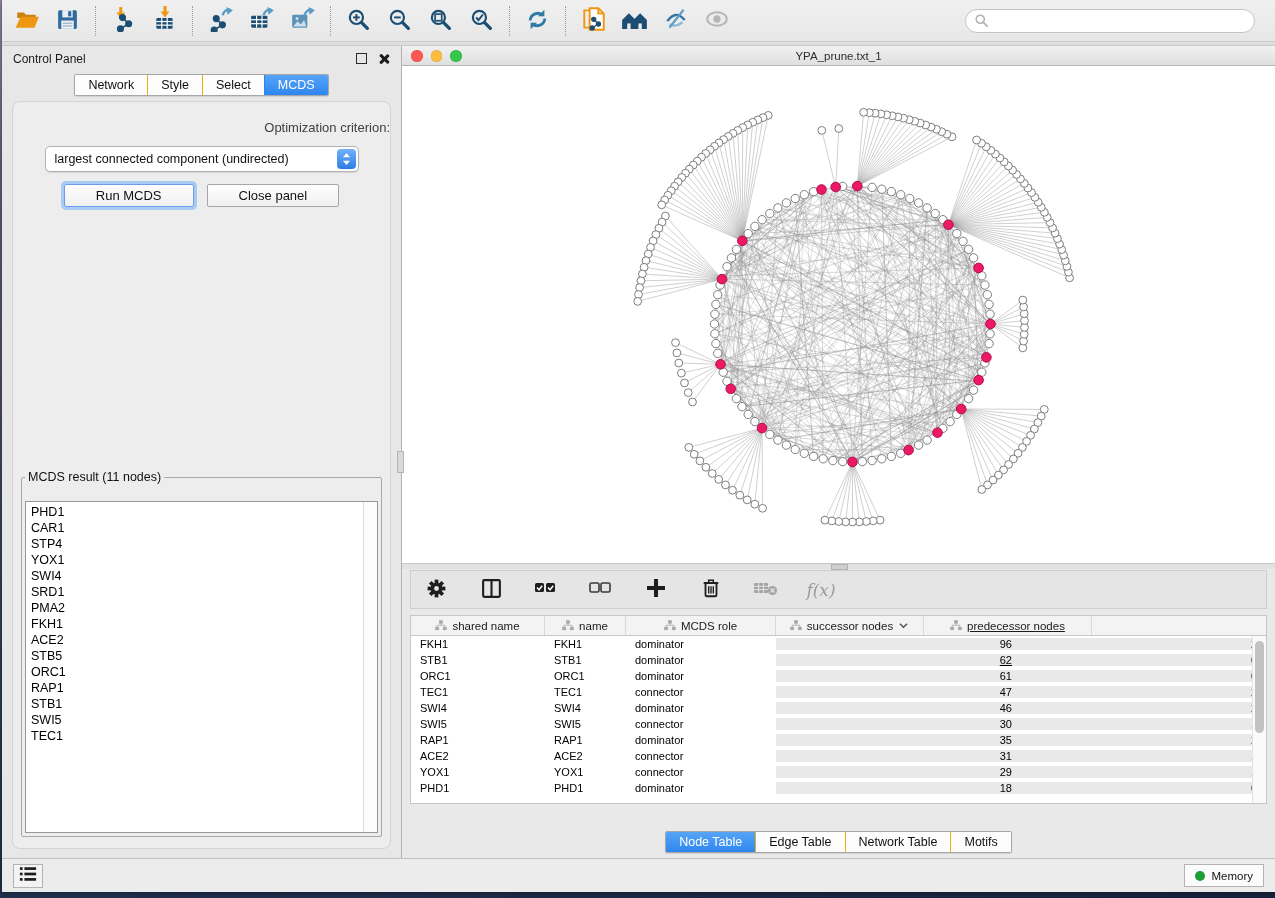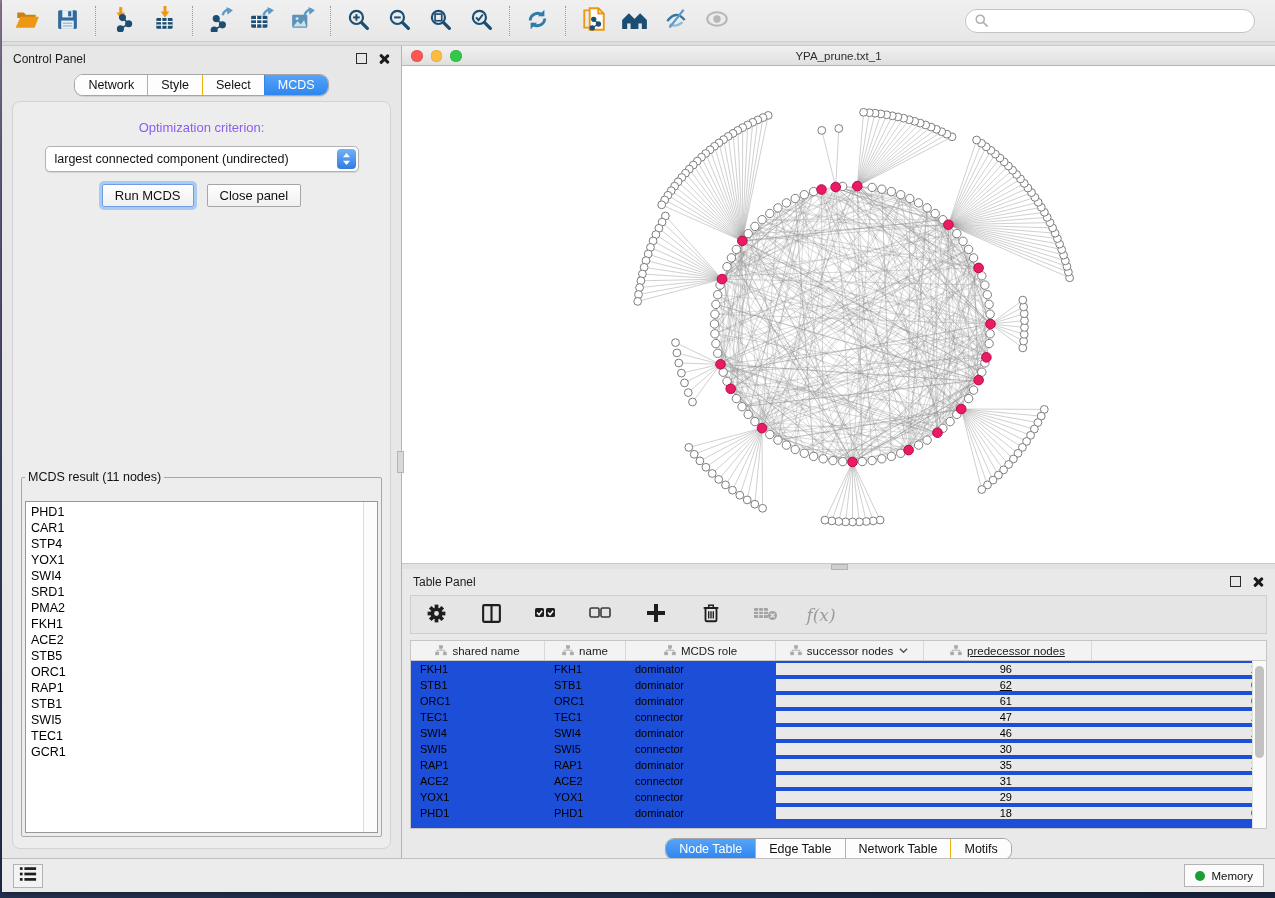--- a/index.html
+++ b/index.html
@@ -20,52 +20,52 @@
   .main{flex:1;display:flex;min-height:0}
   .control-panel{width:399px;flex:0 0 auto;background:#e7e7e7;display:flex;flex-direction:column;border-right:1px solid #b3b3b3;position:relative}
   .panel-titlebar{height:25px;display:flex;align-items:center;padding:0 11px;font-size:12px;color:#1c1c1c;flex:0 0 auto}
   .win-icons{margin-left:auto;display:flex;gap:11px;align-items:center}
   .float-icon{width:9px;height:9px;border:1.6px solid #2b2b2b;display:inline-block}
   .close-icon{width:12px;height:12px;position:relative;display:inline-block}
   .close-icon::before,.close-icon::after{content:"";position:absolute;left:5px;top:0;width:2.6px;height:12px;background:#1c1c1c;border-radius:1px}
   .close-icon::before{transform:rotate(45deg)}
   .close-icon::after{transform:rotate(-45deg)}
   .cp-tabs{display:flex;justify-content:center;margin:3px 0 0;flex:0 0 auto}
-  .seg{display:flex;border:1px solid #a6a6a6;border-radius:9px;overflow:hidden;background:#fdfdfd;box-shadow:0 1px 1px rgba(0,0,0,.1)}
+  .seg{display:flex;border:1px solid #a6a6a6;border-radius:2px;overflow:hidden;background:#fdfdfd;box-shadow:0 1px 1px rgba(0,0,0,.1)}
   .seg-item{padding:3px 13px;font-size:12.5px;border-left:1px solid #eab308;color:#111;background:#fdfdfd;white-space:nowrap}
   .seg-item:first-child{border-left:none}
   .seg-item.active{background:linear-gradient(#56a4f7,#2f86ef);color:#fff;border-left-color:#2f86ef}
   .cp-box{margin:5px 10px 9px;background:#ededed;border:1px solid #d3d3d3;border-radius:8px;flex:1;position:relative;padding-top:12px}
-  .opt-label{text-align:center;font-size:13px;color:#8b5cf6;margin:6px 0 11px}
+  .opt-label{text-align:right;font-size:13px;color:#404040;margin:6px 0 11px}
   .combo{width:312px;height:24px;margin:0 auto;background:#fff;border:1px solid #b2b2b2;border-radius:5px;display:flex;align-items:center;position:relative;box-shadow:0 1px 1px rgba(0,0,0,.1)}
   .combo-text{font-size:12.5px;padding-left:9px;color:#111;white-space:nowrap}
   .combo-stepper{position:absolute;right:2px;top:2px;bottom:2px;width:19px;border-radius:4px;background:linear-gradient(#71b2f8,#2e7ce4);display:flex;align-items:center;justify-content:center}
   .btn-row{display:flex;justify-content:center;gap:13px;margin-top:12px}
-  .btn{background:linear-gradient(#ffffff,#f0f0f0);border:1px solid #a6a6a6;border-radius:2px;font-size:13px;padding:3px 12px;color:#111;font-family:"Liberation Sans",sans-serif}
+  .btn{background:linear-gradient(#ffffff,#f0f0f0);border:1px solid #a6a6a6;border-radius:2px;font-size:13px;padding:3px 31px;color:#111;font-family:"Liberation Sans",sans-serif}
   .btn.focus{box-shadow:0 0 0 3px #a9cbf3;border-color:#6d9de9}
   fieldset.mcds{position:absolute;left:8px;right:8px;top:368px;bottom:11px;border:1px solid #a8a8a8;border-radius:2px;margin:0;padding:2px;background:transparent}
   fieldset.mcds legend{font-size:12.5px;color:#111;padding:0 3px;margin-left:1px}
   .mcds-list{position:absolute;left:3px;right:3px;top:17px;bottom:3px;background:#fff;border:1px solid #979797;overflow:hidden;padding-top:2px}
   .mcds-scroll{position:absolute;right:0;top:0;bottom:0;width:13px;background:#fcfcfc;border-left:1px solid #dcdcdc}
   .mcds-item{font-size:12.5px;line-height:16px;padding-left:5px;color:#000}
   .vgrip{position:absolute;right:-3px;top:405px;width:5px;height:20px;background:#d9d9d9;border:1px solid #b5b5b5;z-index:5}
   
   .right{flex:1;display:flex;flex-direction:column;min-width:0;background:#e9e9e9}
   .net-titlebar{height:19px;background:linear-gradient(#f1f1f1,#dfdfdf);border-bottom:1px solid #b6b6b6;position:relative;display:flex;align-items:center;justify-content:center;font-size:11.5px;color:#2e2e2e;flex:0 0 auto}
   .traffic{position:absolute;left:9px;top:4px;display:flex;gap:8px}
   .light{width:11.5px;height:11.5px;border-radius:50%;box-shadow:inset 0 0 1px rgba(0,0,0,.35)}
   .net-canvas{height:497px;background:#fff;flex:0 0 auto;position:relative;overflow:hidden}
   .hsplit{height:5px;background:#e2e2e2;border-top:1px solid #c8c8c8;position:relative;flex:0 0 auto}
   .hgrip{position:absolute;left:50%;margin-left:-8px;top:0;width:15px;height:4px;background:#cfcfcf;border:1px solid #b3b3b3}
   
   .table-panel{flex:1;display:flex;flex-direction:column;background:#e9e9e9;min-height:0}
   .tp-toolbar{height:37px;background:#e5e5e5;border:1px solid #cecece;margin:1px 8px 0;display:flex;align-items:center;gap:25px;padding:0 10px;flex:0 0 auto}
   .tp-btn{width:30px;height:30px;display:flex;align-items:center;justify-content:center;background:transparent;border:none;padding:0}
   .fx{font-family:"DejaVu Serif",serif;font-style:italic;font-size:17px;color:#9a9a9a}
-  .tp-table{height:187px;flex:0 0 auto;margin:6px 8px 4px;background:#1d4ed8;border:1px solid #c6c6c6;position:relative;overflow:hidden}
+  .tp-table{height:187px;flex:0 0 auto;margin:6px 8px 4px;background:#ffffff;border:1px solid #c6c6c6;position:relative;overflow:hidden}
   .thead{display:flex;background:#f3f3f3;border-bottom:1px solid #c9c9c9;height:19px}
   .th{display:flex;align-items:center;justify-content:center;border-right:1px solid #d8d8d8;font-size:11.5px;color:#1a1a1a;position:relative;gap:5px;box-sizing:border-box}
   .hier{display:inline-flex;opacity:.75}
   .trow{display:flex;height:16px;align-items:center}
   .td{font-size:11px;color:#000;padding:0 9px;white-space:nowrap;overflow:hidden;box-sizing:border-box}
   .td.right{text-align:right}
   .tbody-scroll{position:absolute;right:0;top:20px;bottom:0;width:13px;background:#fafafa;border-left:1px solid #e2e2e2}
   .thumb{position:absolute;left:2px;right:2px;top:5px;height:92px;background:#c2c2c2;border-radius:5px}
   .tp-spacer{flex:1}
   .tp-tabs{height:32px;display:flex;justify-content:center;align-items:center;flex:0 0 auto}
@@ -298,21 +298,20 @@
               <div class="mcds-item">SRD1</div>
               <div class="mcds-item">PMA2</div>
               <div class="mcds-item">FKH1</div>
               <div class="mcds-item">ACE2</div>
               <div class="mcds-item">STB5</div>
               <div class="mcds-item">ORC1</div>
               <div class="mcds-item">RAP1</div>
               <div class="mcds-item">STB1</div>
               <div class="mcds-item">SWI5</div>
               <div class="mcds-item">TEC1</div>
-              <div class="mcds-item">GCR1</div>
             </div>
         </fieldset>
       </div>
       <div class="vgrip"></div>
     </div>
 
     <div class="right">
       <div class="net-titlebar">
         <div class="traffic" id="traffic">
             <span class="light" style="background: rgb(252, 87, 83);"></span>
@@ -1118,27 +1117,20 @@
             <circle cx="448.0" cy="396.0" r="4.8" fill="#ec1965" stroke="#b50d4c" stroke-width="1"></circle>
             <circle cx="357.5" cy="362.1" r="4.8" fill="#ec1965" stroke="#b50d4c" stroke-width="1"></circle>
             <circle cx="326.2" cy="322.8" r="4.8" fill="#ec1965" stroke="#b50d4c" stroke-width="1"></circle>
             <circle cx="316.0" cy="298.3" r="4.8" fill="#ec1965" stroke="#b50d4c" stroke-width="1"></circle>
           </svg></div>
       <div class="hsplit">
         <div class="hgrip"></div>
       </div>
 
       <div class="table-panel">
-        <div class="panel-titlebar">
-          <span>Table Panel</span>
-          <div class="win-icons">
-            <span class="float-icon"></span>
-            <span class="close-icon"></span>
-          </div>
-        </div>
         <div class="tp-toolbar" id="tp-toolbar">
             <button class="tp-btn">
               <span><svg width="23" height="23" viewBox="0 0 22 22">
                   <line x1="11" y1="2.5" x2="11" y2="19.5" stroke="#1e1e1e" stroke-width="3.6" transform="rotate(0 11 11)"></line>
                   <line x1="11" y1="2.5" x2="11" y2="19.5" stroke="#1e1e1e" stroke-width="3.6" transform="rotate(45 11 11)"></line>
                   <line x1="11" y1="2.5" x2="11" y2="19.5" stroke="#1e1e1e" stroke-width="3.6" transform="rotate(90 11 11)"></line>
                   <line x1="11" y1="2.5" x2="11" y2="19.5" stroke="#1e1e1e" stroke-width="3.6" transform="rotate(135 11 11)"></line>
                   <circle cx="11" cy="11" r="5.6" fill="#1e1e1e"></circle>
                   <circle cx="11" cy="11" r="2.3" fill="#e5e5e5"></circle>
                 </svg></span>

